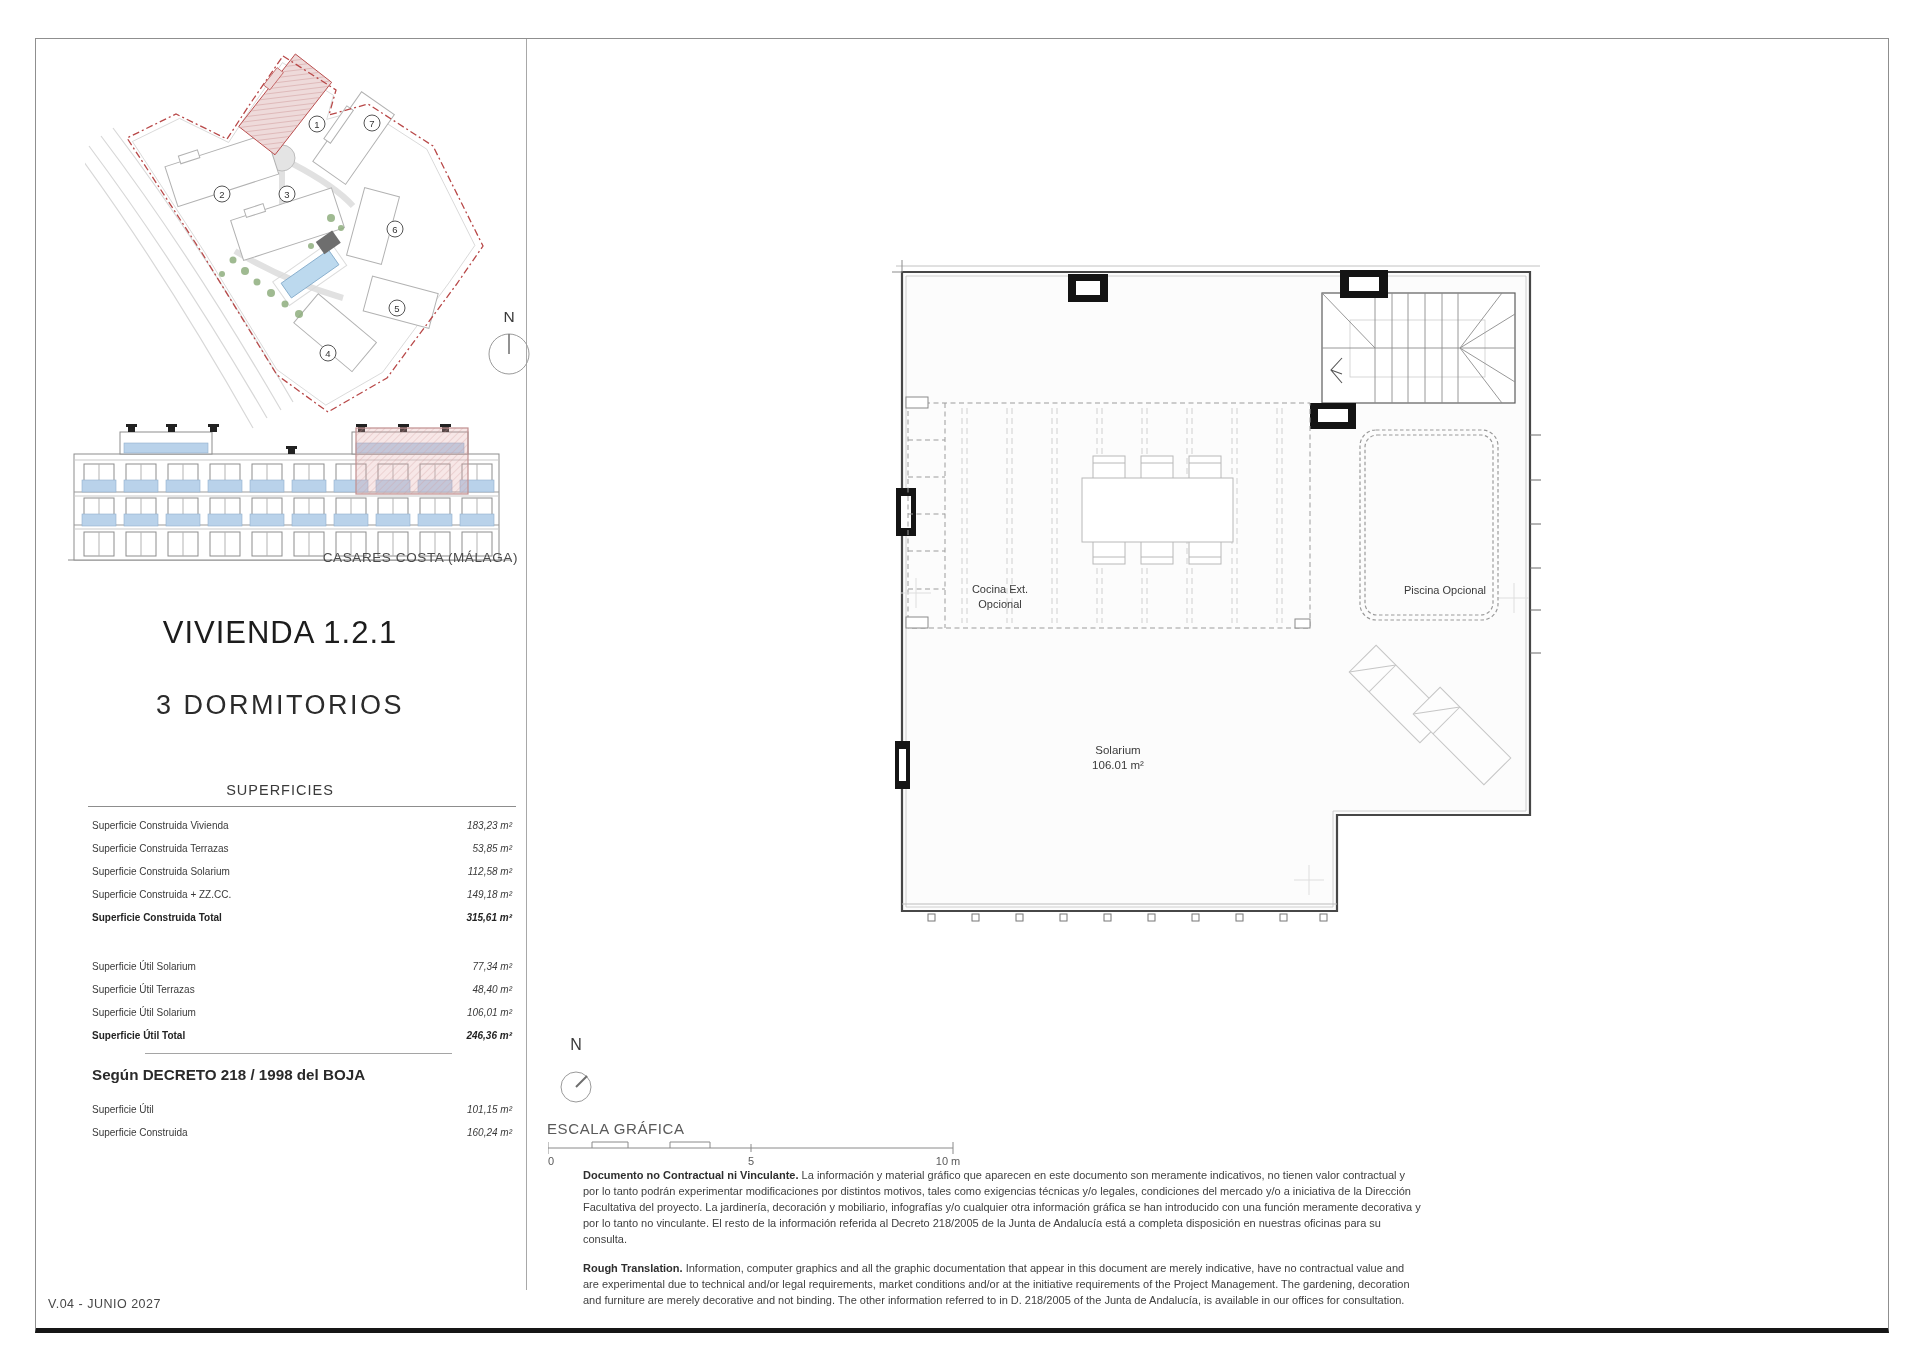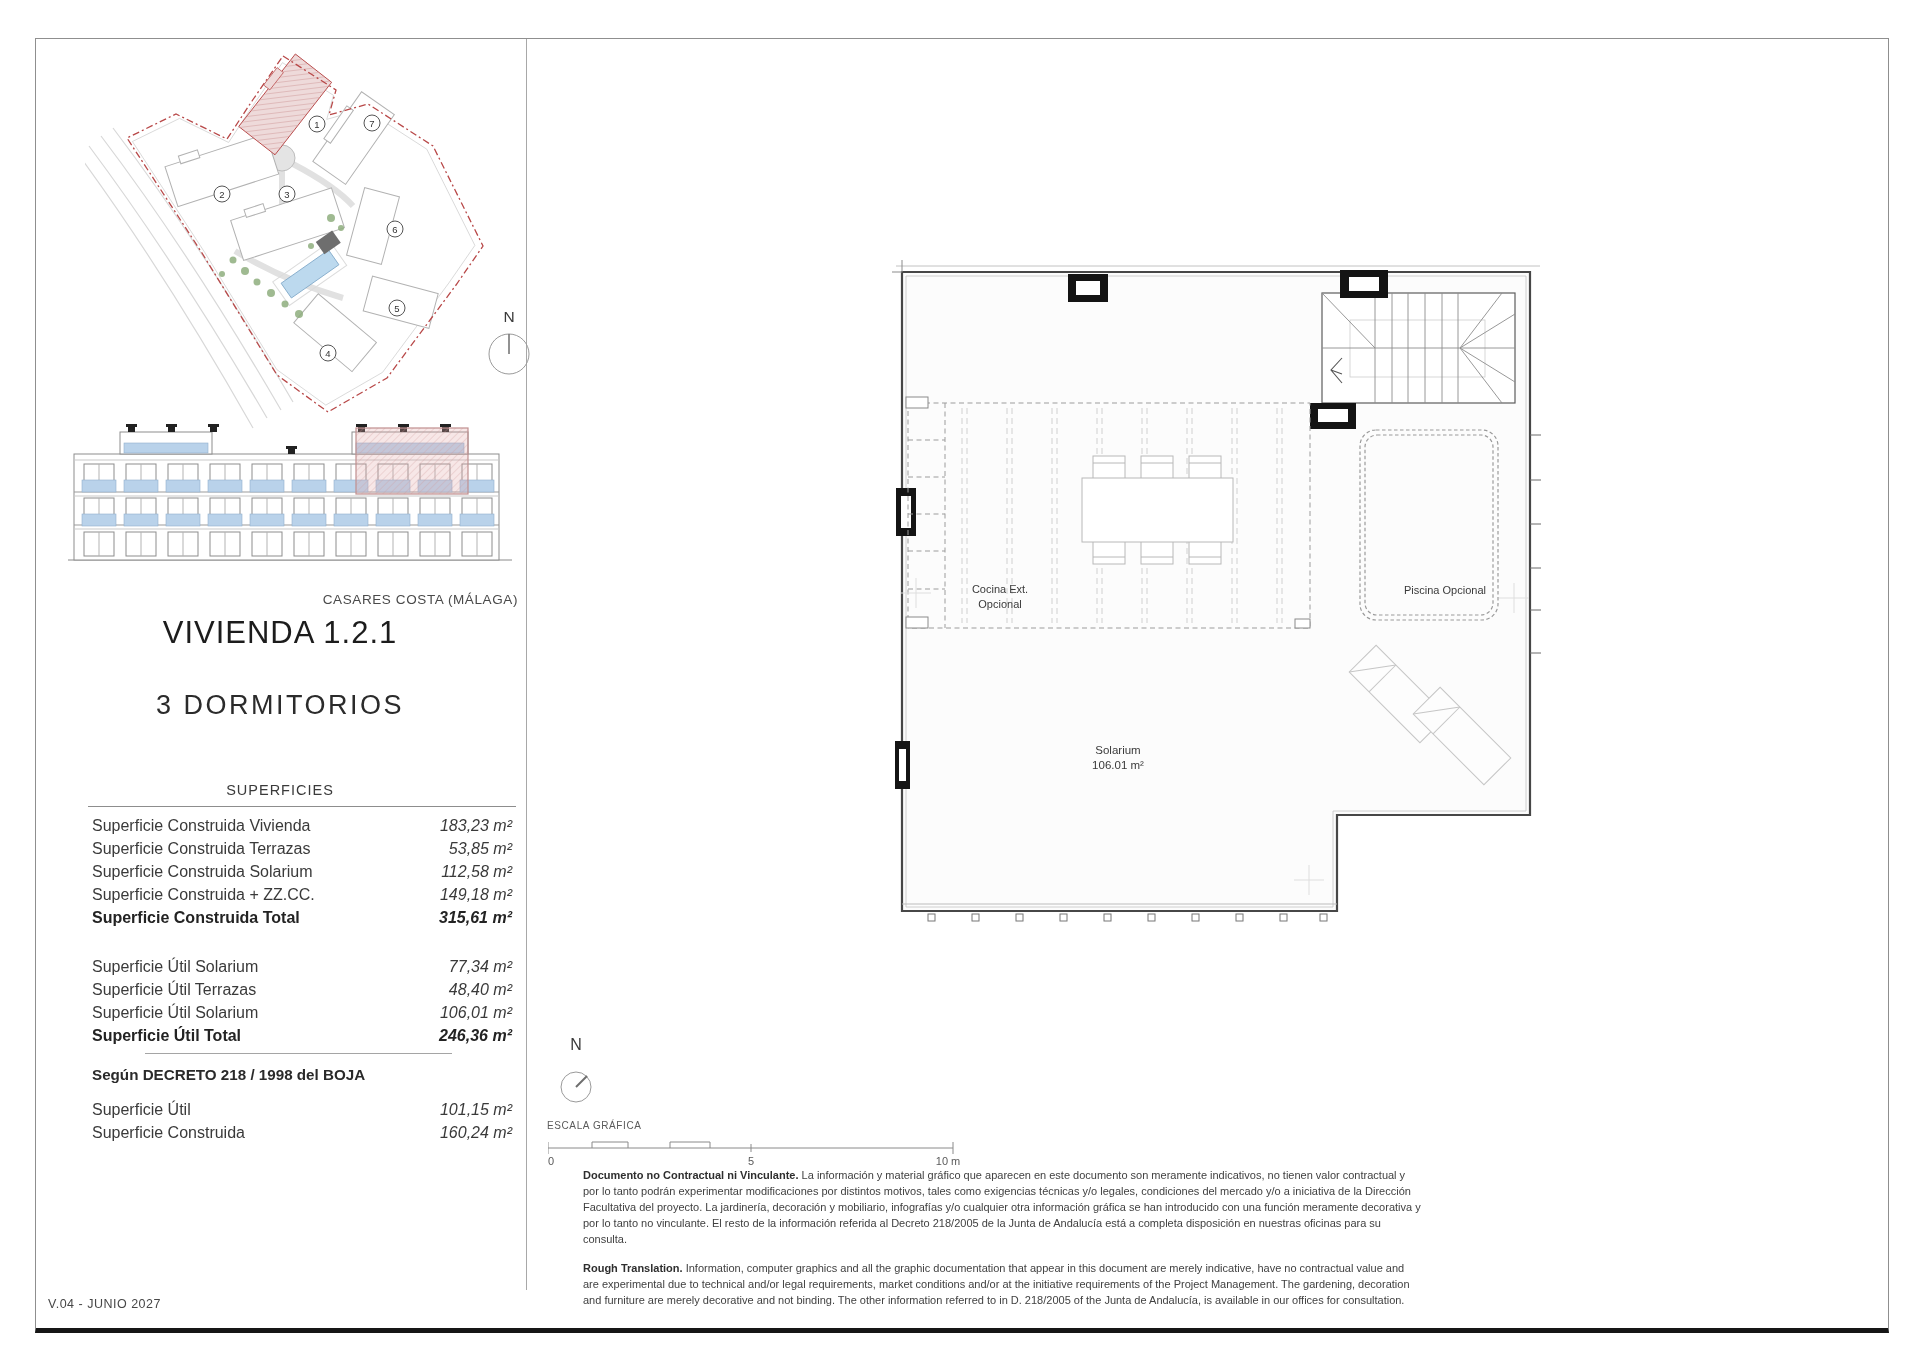--- a/index.html
+++ b/index.html
@@ -3,39 +3,39 @@
 <meta charset="utf-8">
 <style>
   html,body{margin:0;padding:0;background:#fff;}
   body{width:1920px;height:1353px;position:relative;overflow:hidden;
        font-family:"Liberation Sans",sans-serif;color:#3a3a3a;}
   .frame{position:absolute;left:35px;top:38px;width:1852px;height:1289px;
          border:1px solid #8f8f8f;border-bottom:5px solid #161616;}
   .divider{position:absolute;left:526px;top:39px;width:1px;height:1251px;background:#a8a8a8;}
   .abs{position:absolute;}
   
-  .caption{left:230px;top:592px;width:288px;text-align:right;font-size:13.5px;
+  .caption{left:230px;top:550px;width:288px;text-align:right;font-size:13.5px;
            letter-spacing:.6px;color:#4a4a4a;}
   .title{left:60px;top:615px;width:440px;text-align:center;font-size:31px;font-weight:400;
          color:#1c1c1c;letter-spacing:1px;margin:0;}
   .subtitle{left:60px;top:686px;width:440px;text-align:center;font-size:27px;color:#2b2b2b;
             letter-spacing:2.5px;line-height:38px;}
   .sup-head{left:60px;top:782px;width:440px;text-align:center;font-size:14.5px;
             letter-spacing:1px;color:#3a3a3a;}
   .rule{position:absolute;height:1px;background:#8d8d8d;}
   .rule-long{left:88px;top:806px;width:428px;}
   .rule-short{left:145px;top:1053px;width:307px;background:#a5a5a5;}
-  .area-table{position:absolute;left:92px;width:420px;font-size:16px;}
+  .area-table{position:absolute;left:92px;width:420px;font-size:10px;}
   .area-table .row{display:flex;justify-content:space-between;line-height:23px;}
   .area-table .val{font-style:italic;}
   .area-table .row.total{font-weight:700;color:#232323;}
   .decreto-head{left:92px;top:1066px;font-size:15.2px;font-weight:700;color:#2a2a2a;}
   .version{left:48px;top:1297px;font-size:12.5px;color:#474747;letter-spacing:.5px;}
   
-  .escala{left:547px;top:1120px;font-size:10px;letter-spacing:.6px;color:#5a5a5a;}
+  .escala{left:547px;top:1120px;font-size:15px;letter-spacing:.6px;color:#5a5a5a;}
   .disc-wrap{left:583px;top:1168px;width:838px;}
   .disc{font-size:11px;line-height:1.45;color:#414141;margin:0 0 13px 0;text-align:left;}
   .disc b{color:#2e2e2e;}
   svg text{font-family:"Liberation Sans",sans-serif;}
 </style>
 </head>
 <body>
 
 <div class="sheet">
   <div class="frame"></div>

